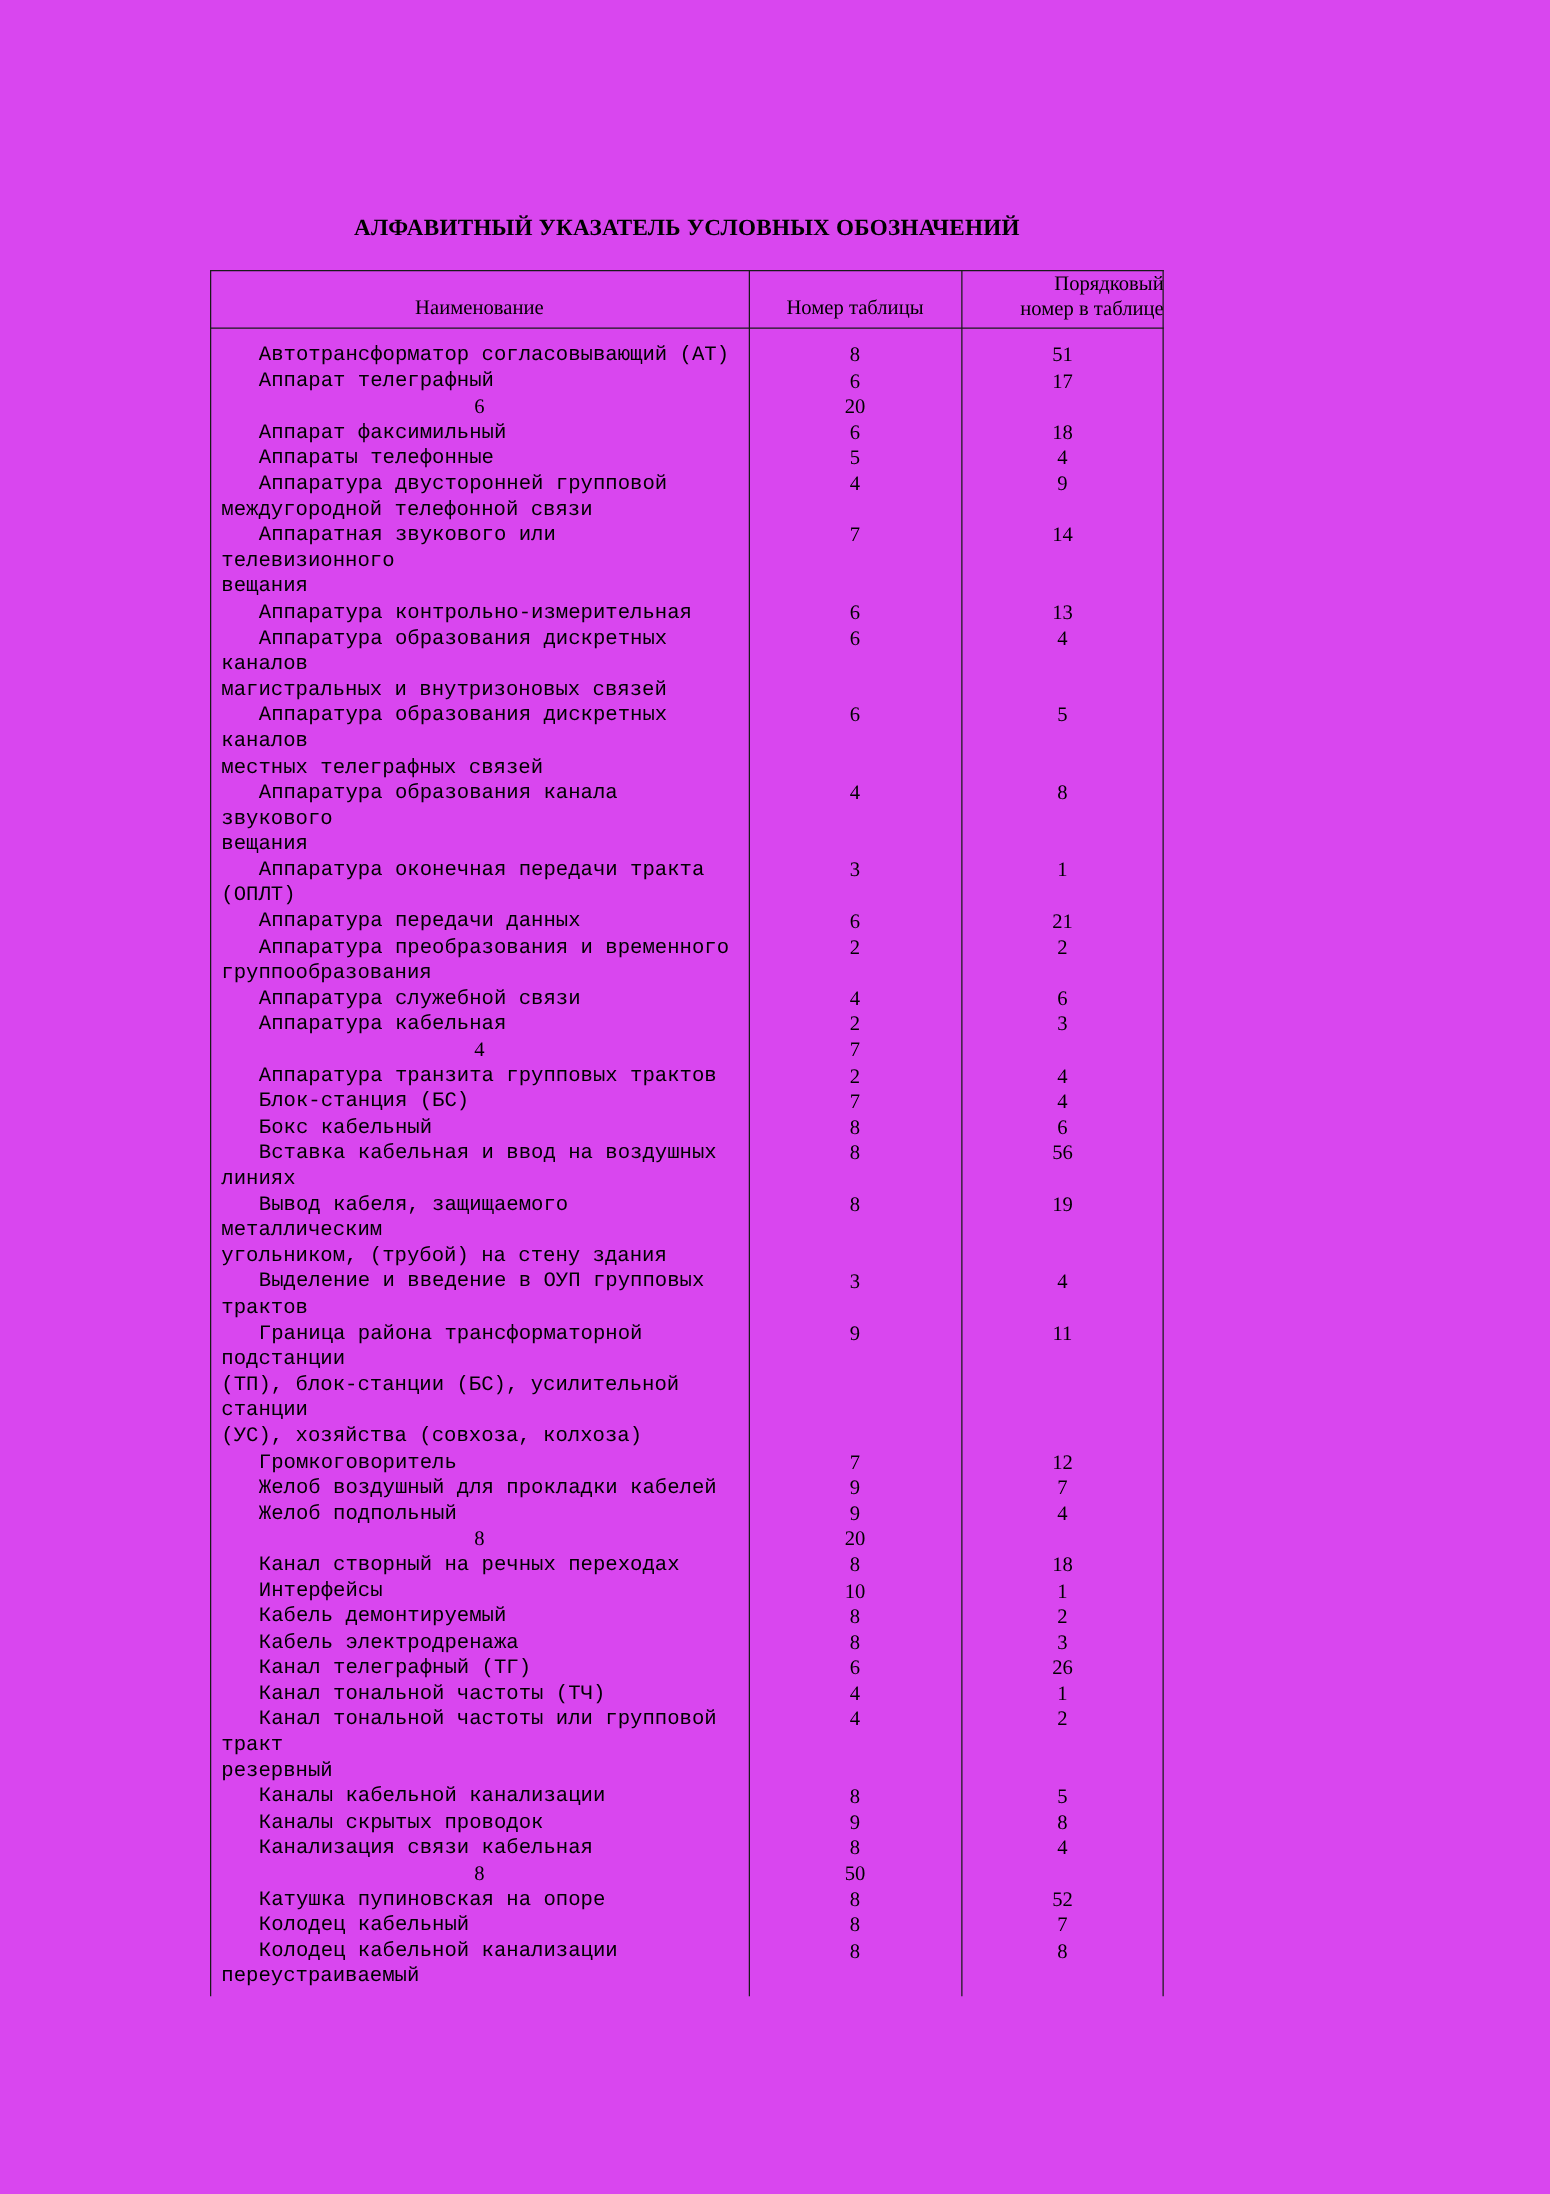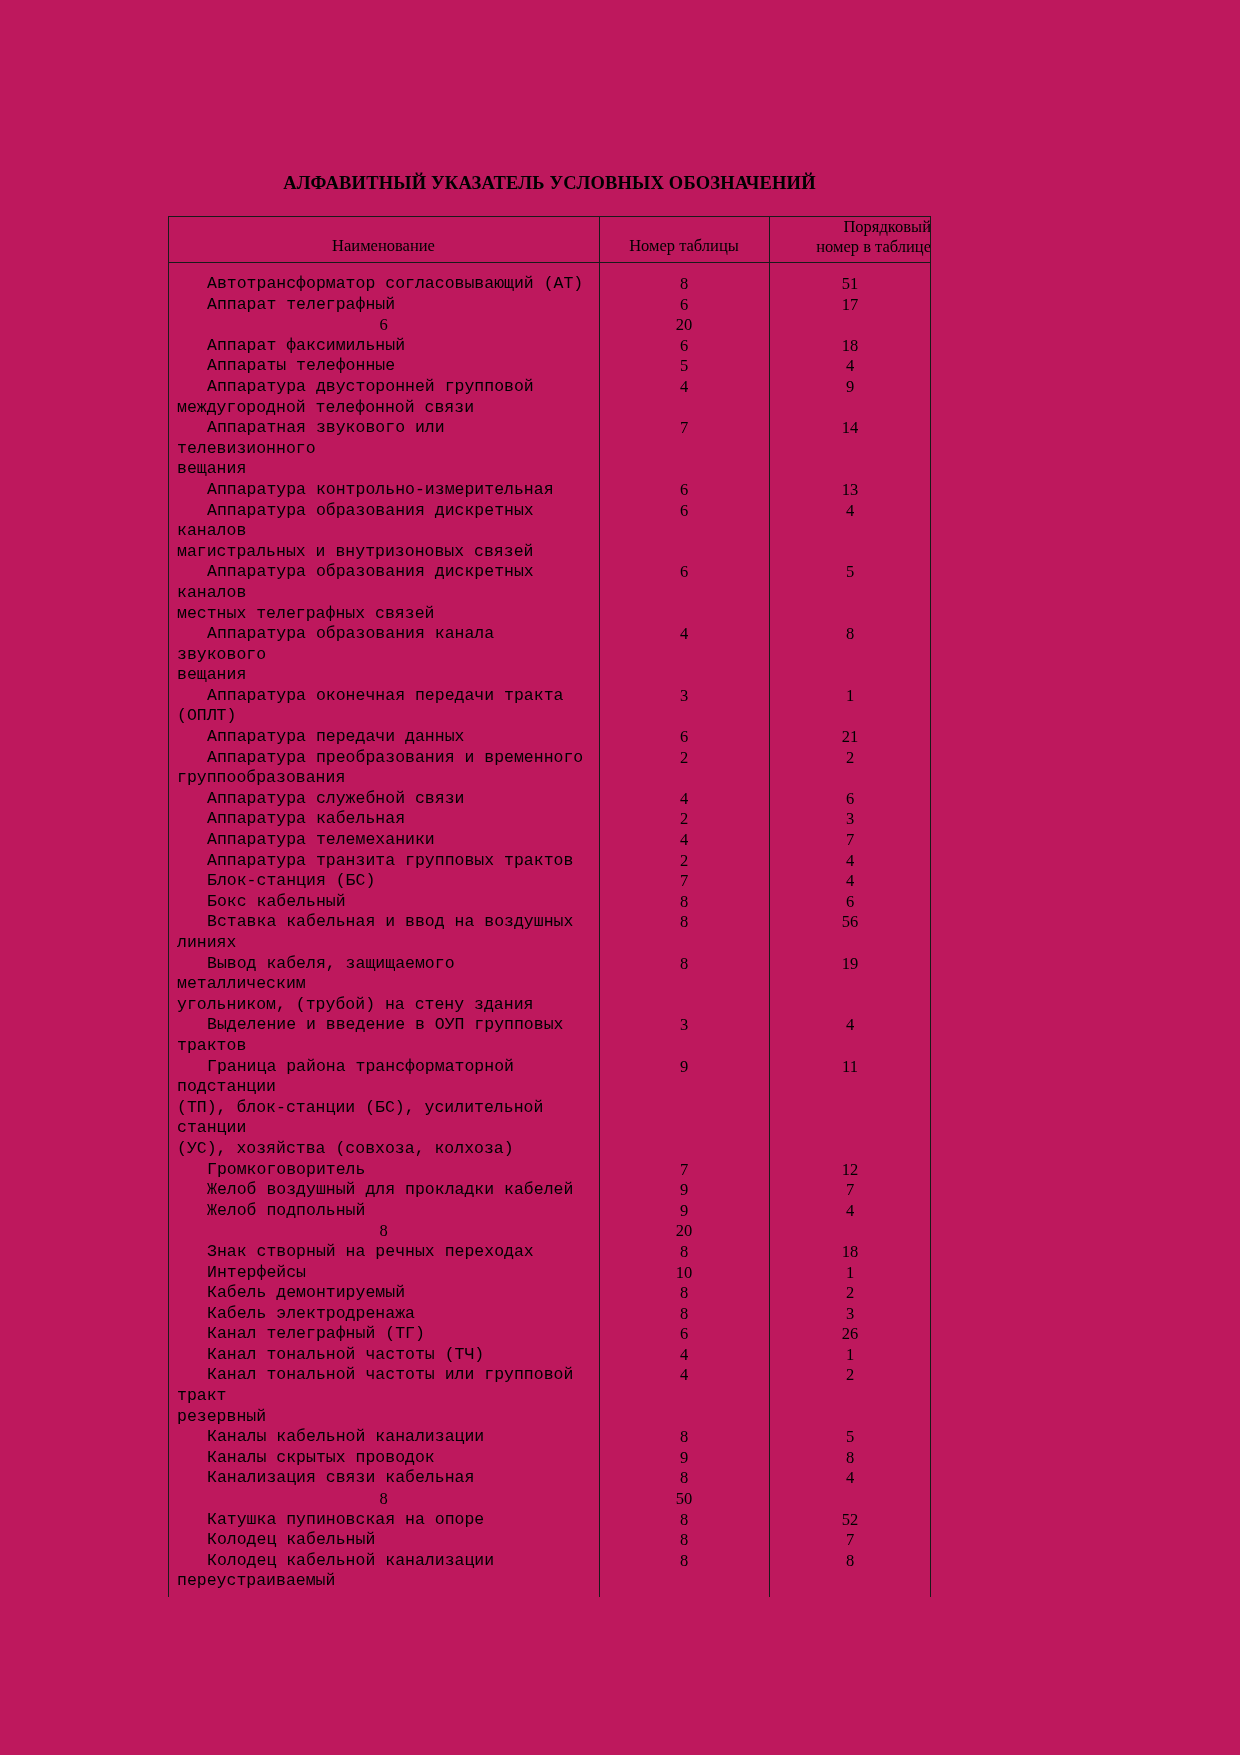--- a/index.html
+++ b/index.html
@@ -1,21 +1,21 @@
 <!DOCTYPE html>
 <html><head>
 <meta charset="utf-8">
 <style>
   html, body { margin: 0; padding: 0; background: #ffffff; }
   body { font-family: "Liberation Serif", "DejaVu Serif", serif; color: #000; }
   .page {
     position: relative;
     width: 1240px;
     height: 1755px;
-    background: #be185d;
+    background: #d946ef;
     overflow: hidden;
   }
   .content {
     position: absolute;
     left: 168px;
     top: 0;
     width: 763px;
   }
   .doc-title {
     margin-top: 172px;
@@ -196,21 +196,20 @@
     <div class="cell-num">6</div>
   </div>
 
   <div class="row">
     <div class="cell-name">Аппаратура кабельная</div>
     <div class="cell-num">2</div>
     <div class="cell-num">3</div>
   </div>
 
   <div class="row">
-    <div class="cell-name">Аппаратура телемеханики</div>
     <div class="cell-num">4</div>
     <div class="cell-num">7</div>
   </div>
 
   <div class="row">
     <div class="cell-name">Аппаратура транзита групповых трактов</div>
     <div class="cell-num">2</div>
     <div class="cell-num">4</div>
   </div>
 
@@ -271,21 +270,21 @@
     <div class="cell-num">9</div>
     <div class="cell-num">4</div>
   </div>
 
   <div class="row">
     <div class="cell-num">8</div>
     <div class="cell-num">20</div>
   </div>
 
   <div class="row">
-    <div class="cell-name">Знак створный на речных переходах</div>
+    <div class="cell-name">Канал створный на речных переходах</div>
     <div class="cell-num">8</div>
     <div class="cell-num">18</div>
   </div>
 
   <div class="row">
     <div class="cell-name">Интерфейсы</div>
     <div class="cell-num">10</div>
     <div class="cell-num">1</div>
   </div>
 

